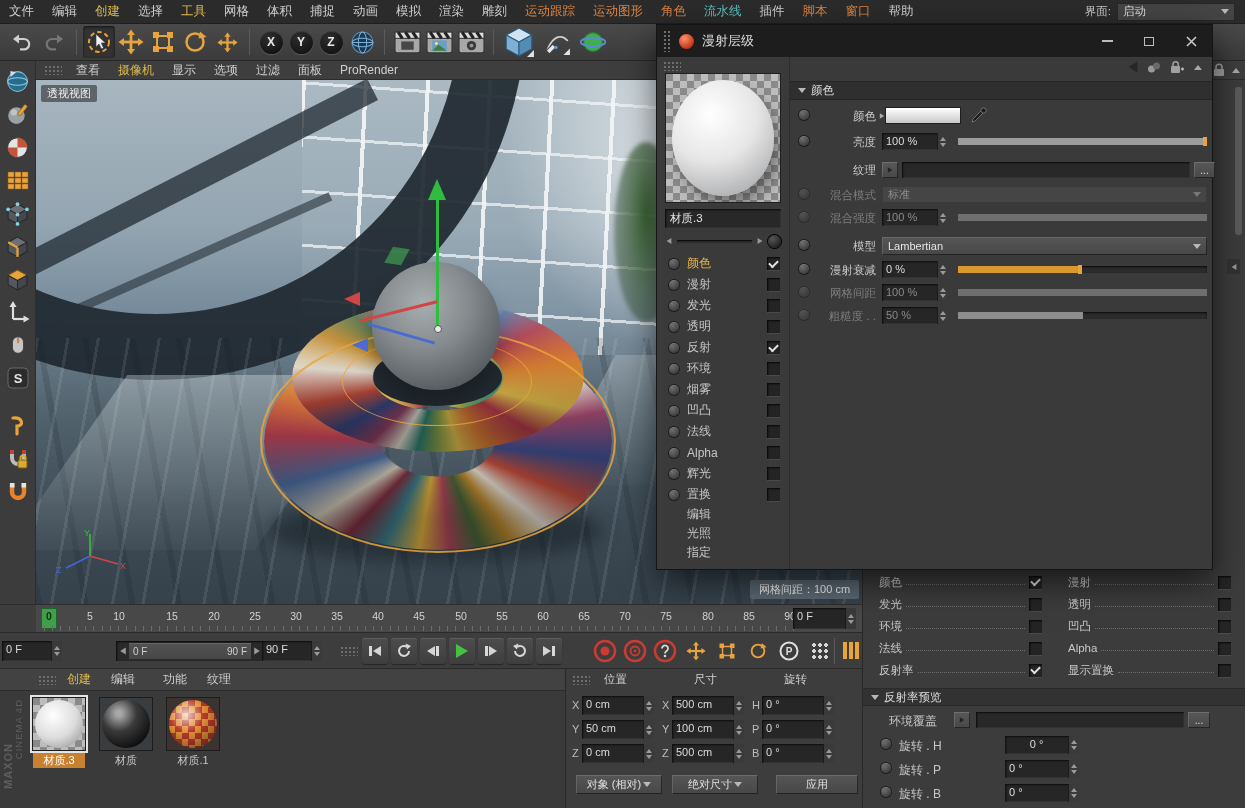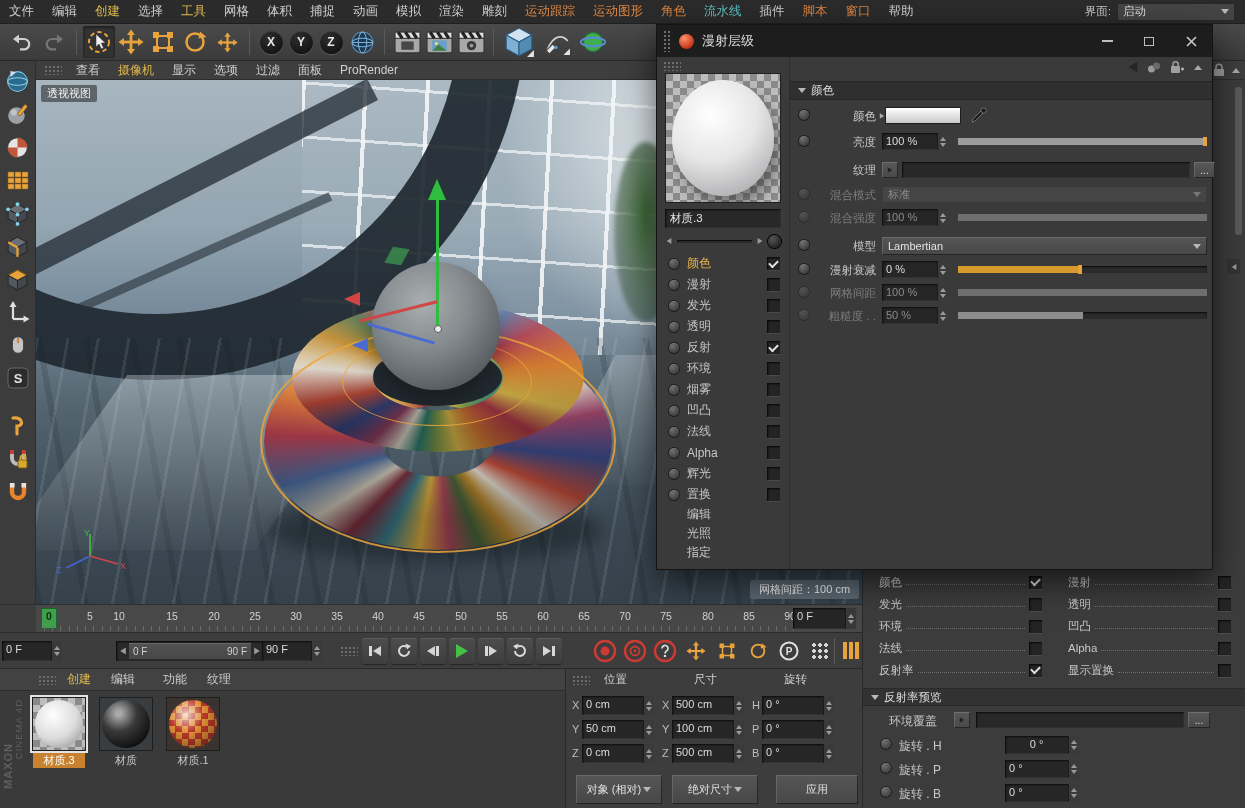--- a/index.html
+++ b/index.html
@@ -167,21 +167,21 @@
                 overflow:hidden; white-space:nowrap; }
   .tile.selected .thumb { outline:2px solid #e4e4e4; }
   .tile.selected .tile-label { background:#c8822f; color:#fff; }
   .ball { position:absolute; inset:2px; border-radius:50%; }
 
   
   .coords { position:absolute; left:565px; top:668px; width:297px; height:140px; background:#3d3d3d;
             border-top:1px solid #292929; border-left:1px solid #292929; font-size:11px; }
   .chead { position:absolute; top:3px; font-size:11.5px; color:#cfcfcf; }
   .axlbl { position:absolute; font-size:11px; color:#bdbdbd; }
-  .cbtn { position:absolute; height:29px; display:flex; align-items:center; justify-content:center;
+  .cbtn { position:absolute; height:19px; display:flex; align-items:center; justify-content:center;
           font-size:11px; color:#e0e0e0; background:linear-gradient(#565656,#474747);
           box-shadow:inset 1px 1px 0 rgba(255,255,255,.12), inset -1px -1px 0 rgba(0,0,0,.5); gap:0; }
 
   
   .attrs { position:absolute; left:862px; top:61px; width:383px; height:747px; background:#3c3c3c; border-left:1px solid #292929; }
   .attrs-head { height:19px; background:#3e3e3e; border-bottom:1px solid #2d2d2d; position:relative; }
   .ah-icons { position:absolute; right:5px; top:2px; display:flex; gap:7px; align-items:center; }
   .vscroll { position:absolute; right:3px; top:26px; width:7px; height:148px; background:#5a5a5a; border-radius:3px; }
   .collapse { position:absolute; right:5px; top:198px; width:13px; height:15px; background:#333;
               display:flex; align-items:center; justify-content:center; }

